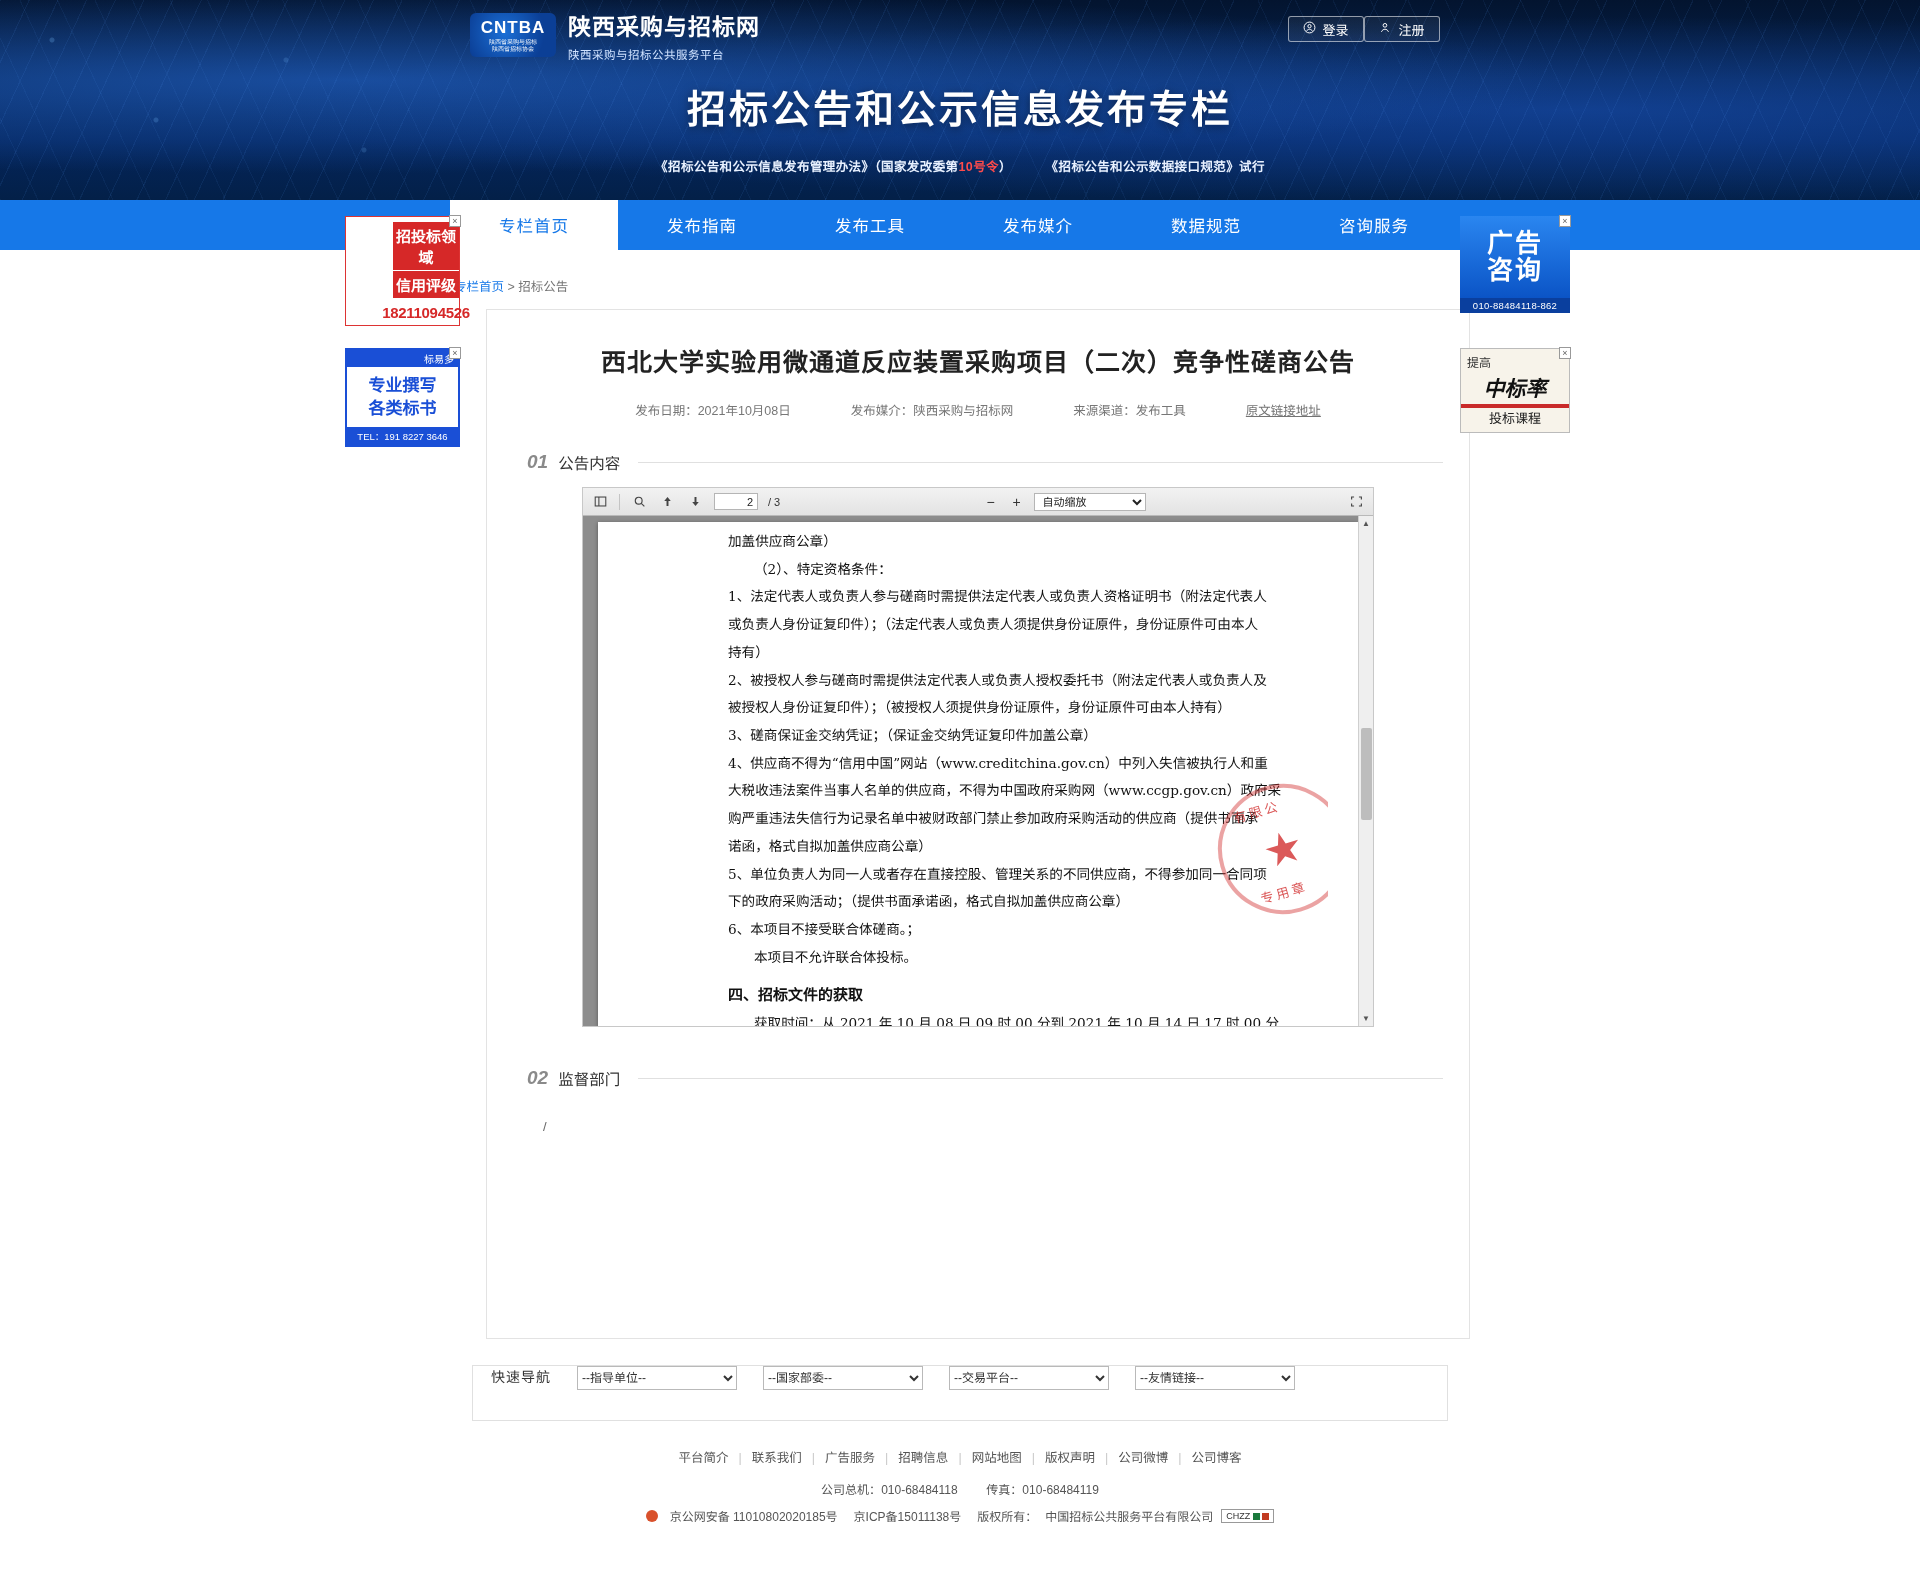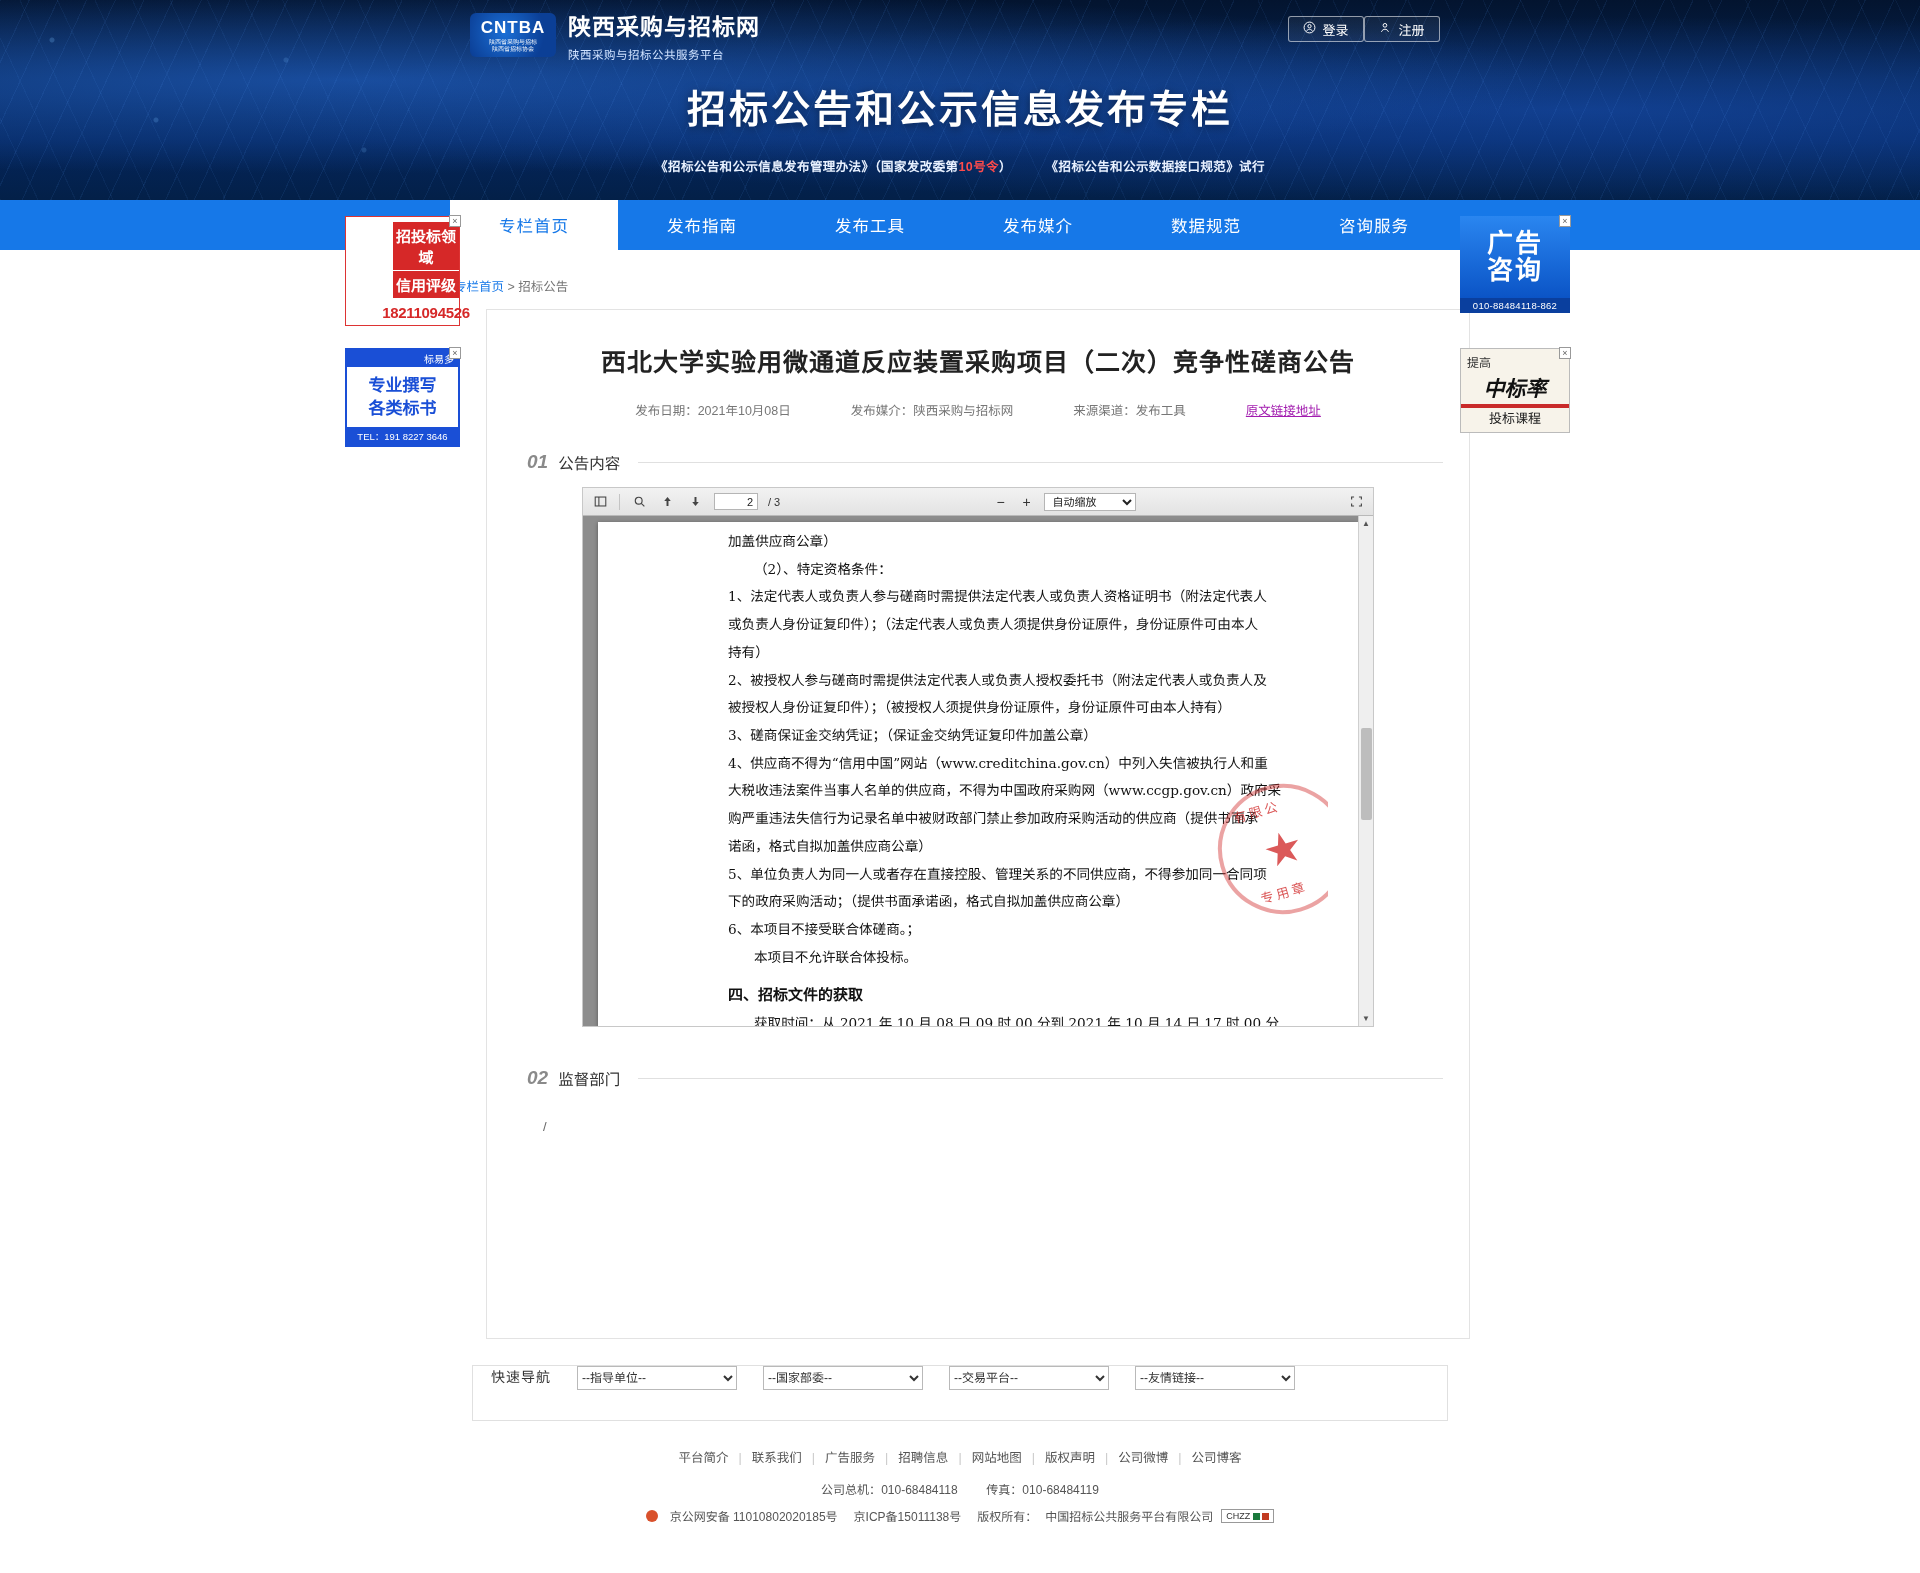--- a/index.html
+++ b/index.html
@@ -112,21 +112,21 @@
     margin-left: 36px;
   }
   .doc-title {
     text-align: center; font-size: 25px; font-weight: bold; color: #222;
     letter-spacing: 1px; padding: 4px 0 22px 0;
   }
   .meta {
     display: flex; justify-content: center; gap: 60px; align-items: center;
     font-size: 12.5px; color: #777; padding-bottom: 26px;
   }
-  .meta .link { color: #a21caf; text-decoration: underline; }
+  .meta .link { color: #737373; text-decoration: underline; }
 
   .sec-head { display: flex; align-items: center; gap: 10px; padding: 6px 0 14px 14px; }
   .sec-num { font-size: 19px; color: #8a8a8a; font-style: italic; font-weight: bold; }
   .sec-name { font-size: 15.5px; color: #333; }
   .sec-rule { flex: 1; height: 1px; background: #e0e0e0; margin-left: 8px; }
 
   
   .pdf {
     width: 792px; margin: 0 auto; border: 1px solid #c8c8c8; background: #9a9a9a;
   }
@@ -146,21 +146,21 @@
     width: 44px; height: 17px; border: 1px solid #b5b5b5; background: #fff;
     font-size: 11px; text-align: right; padding-right: 4px; color: #222;
   }
   .page-total { font-size: 11px; color: #333; }
   .tb-mid { flex: 1; display: flex; align-items: center; justify-content: center; gap: 8px; }
   .zoom-btn {
     width: 18px; height: 18px; display: flex; align-items: center; justify-content: center;
     font-size: 14px; color: #333; cursor: pointer;
   }
   .zoom-select {
-    width: 92px; height: 18px; font-size: 11px; border: 1px solid #b5b5b5;
+    width: 112px; height: 18px; font-size: 11px; border: 1px solid #b5b5b5;
     background: #fff; color: #222; padding-left: 4px;
     font-family: "Liberation Sans", sans-serif;
   }
   .tb-right { margin-left: auto; display: flex; align-items: center; gap: 8px; }
 
   .pdf-body {
     height: 510px; background: #8d8d8d; padding: 6px 0 0 0;
     display: flex; justify-content: center; position: relative; overflow: hidden;
   }
   .pdf-page {

